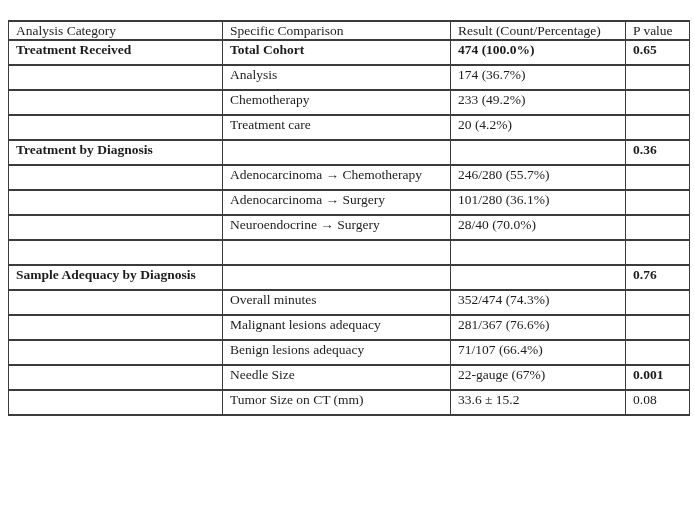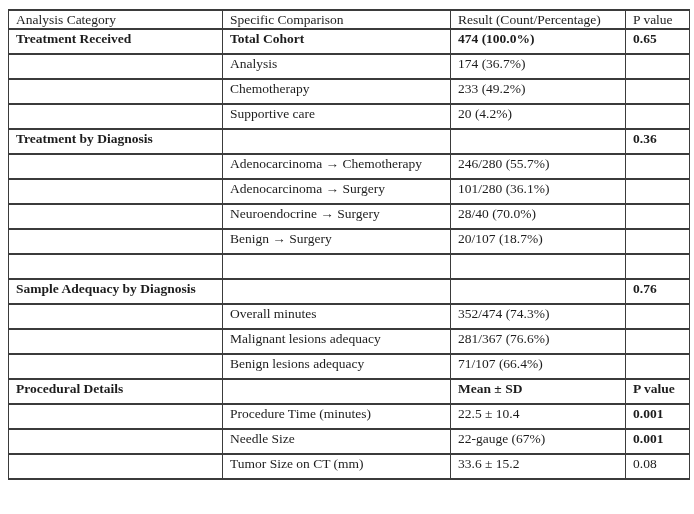--- a/index.html
+++ b/index.html
@@ -8,21 +8,21 @@
     background: #ffffff;
     width: 694px;
     height: 514px;
     overflow: hidden;
     font-family: "Liberation Serif", "DejaVu Serif", serif;
   }
   .page {
     box-sizing: border-box;
     width: 630px;
     height: 514px;
-    padding: 9px 5px 4px 8px;
+    padding: 20px 5px 4px 8px;
     background: #ffffff;
     font-family: Liberation Serif, serif;
   }
   table.results {
     border-collapse: collapse;
     table-layout: fixed;
     width: 681px;
     background: #ffffff;
   }
   col.c1 { width: 214px; }
@@ -86,21 +86,21 @@
           <td></td>
         </tr>
         <tr>
           <td></td>
           <td>Chemotherapy</td>
           <td>233 (49.2%)</td>
           <td></td>
         </tr>
         <tr>
           <td></td>
-          <td>Supportive care</td>
+          <td>Treatment care</td>
           <td>20 (4.2%)</td>
           <td></td>
         </tr>
         <tr>
           <td class="b">Treatment by Diagnosis</td>
           <td></td>
           <td></td>
           <td class="b">0.36</td>
         </tr>
         <tr>
@@ -112,26 +112,20 @@
         <tr>
           <td></td>
           <td>Adenocarcinoma → Surgery</td>
           <td>101/280 (36.1%)</td>
           <td></td>
         </tr>
         <tr>
           <td></td>
           <td>Neuroendocrine → Surgery</td>
           <td>28/40 (70.0%)</td>
-          <td></td>
-        </tr>
-        <tr>
-          <td></td>
-          <td>Benign → Surgery</td>
-          <td>20/107 (18.7%)</td>
           <td></td>
         </tr>
         <tr>
           <td></td>
           <td></td>
           <td></td>
           <td></td>
         </tr>
         <tr>
           <td class="b">Sample Adequacy by Diagnosis</td>
@@ -151,32 +145,20 @@
           <td>281/367 (76.6%)</td>
           <td></td>
         </tr>
         <tr>
           <td></td>
           <td>Benign lesions adequacy</td>
           <td>71/107 (66.4%)</td>
           <td></td>
         </tr>
         <tr>
-          <td class="b">Procedural Details</td>
-          <td></td>
-          <td class="b">Mean ± SD</td>
-          <td class="b">P value</td>
-        </tr>
-        <tr>
-          <td></td>
-          <td>Procedure Time (minutes)</td>
-          <td>22.5 ± 10.4</td>
-          <td class="b">0.001</td>
-        </tr>
-        <tr>
           <td></td>
           <td>Needle Size</td>
           <td>22-gauge (67%)</td>
           <td class="b">0.001</td>
         </tr>
         <tr>
           <td></td>
           <td>Tumor Size on CT (mm)</td>
           <td>33.6 ± 15.2</td>
           <td>0.08</td>

